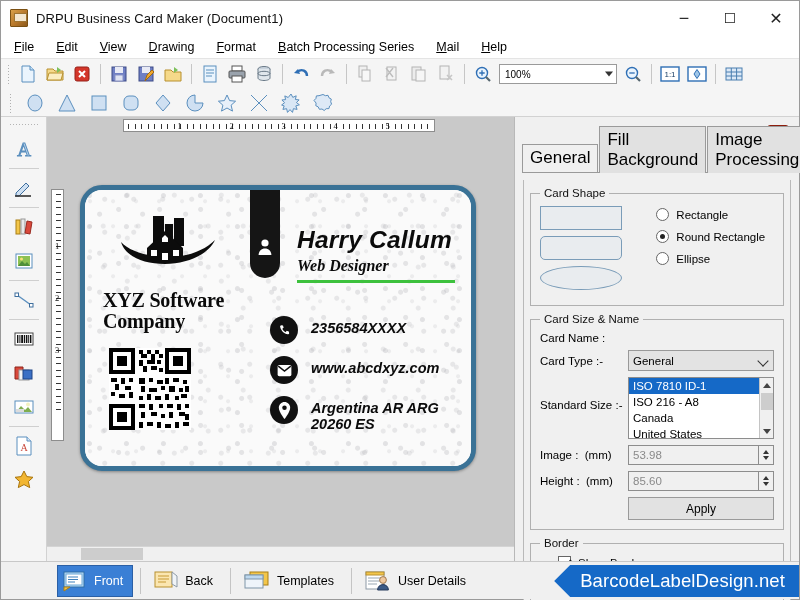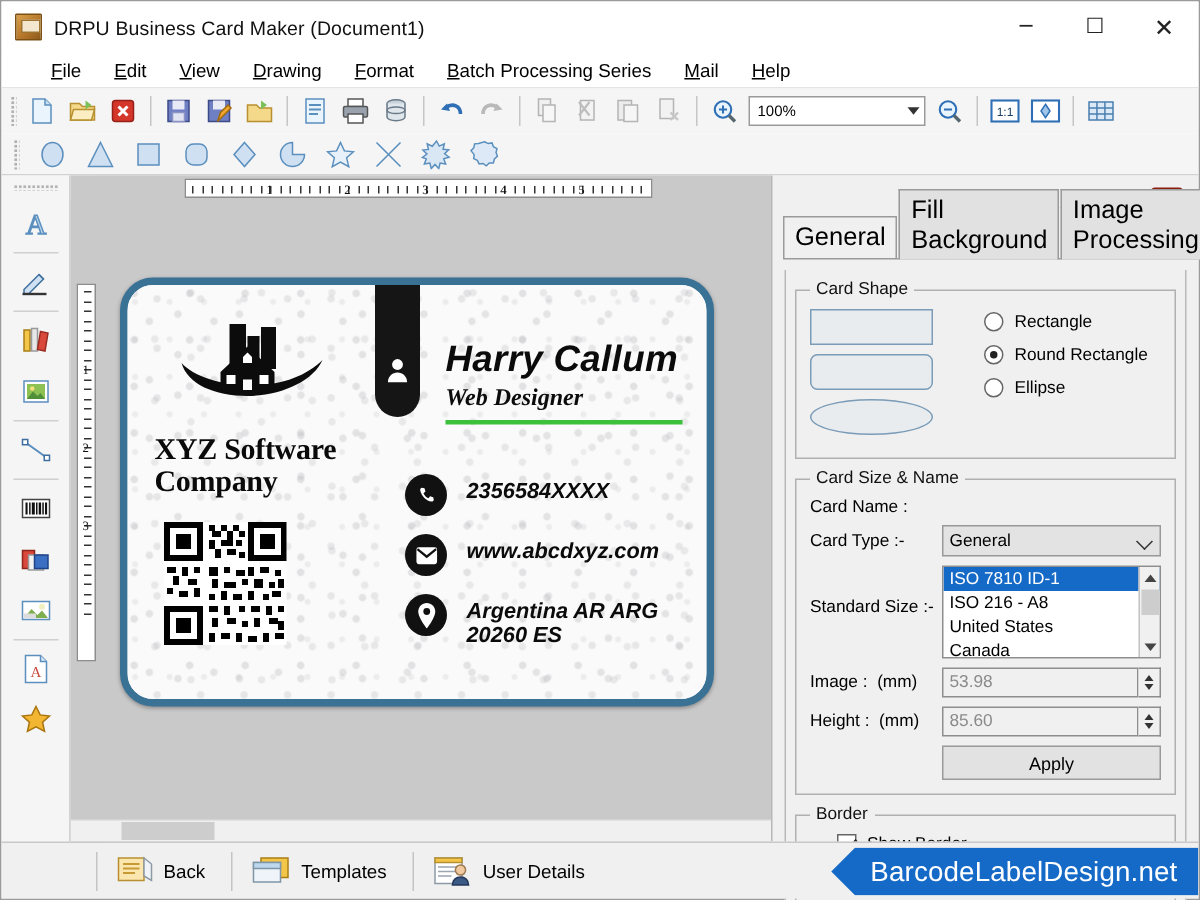--- a/index.html
+++ b/index.html
@@ -24,21 +24,21 @@
                     background:#f4e7d0; border:1px solid #9e7433; }
   .title-text { font-size:13px; color:#111; letter-spacing:0.1px; }
   .win-btns { position:absolute; right:0; top:0; height:34px; display:flex; }
   .win-btn { width:46px; height:34px; display:flex; align-items:center; justify-content:center;
              font-size:14px; color:#222; background:transparent; border:none; cursor:default;
              font-family:"DejaVu Sans", sans-serif; }
   .win-btn.close { font-size:16px; }
 
   
   .menubar { height:24px; background:#ffffff; display:flex; align-items:center;
-             padding-left:22px; border-bottom:1px solid #e4e4e4; }
+             padding-left:2px; border-bottom:1px solid #e4e4e4; }
   .menu-item { padding:3px 11px; font-size:12.5px; color:#000; cursor:default; }
   .menu-item u { text-decoration:underline; }
 
   
   .toolbar { height:30px; background:#f5f5f5; display:flex; align-items:center;
              padding-left:6px; gap:1px; }
   .toolbar2 { height:28px; background:#f5f5f5; display:flex; align-items:center;
               padding-left:8px; gap:6px; border-bottom:1px solid #d2d2d2; }
   .tb-btn { width:26px; height:26px; display:flex; align-items:center; justify-content:center;
             cursor:default; border:1px solid transparent; border-radius:2px; }
@@ -817,22 +817,22 @@
               <span>General</span>
               <span class="chev"></span>
             </span>
           </div>
 
           <div class="frow" style="align-items:flex-start">
             <span class="flbl" style="padding-top:22px">Standard Size :-</span>
             <span class="listbox">
               <span class="lopt sel" style="display:block">ISO 7810 ID-1</span>
               <span class="lopt" style="display:block">ISO 216 - A8</span>
+              <span class="lopt" style="display:block">Canada</span>
               <span class="lopt" style="display:block">United States</span>
-              <span class="lopt" style="display:block">Canada</span>
               <span class="lscroll">
                 <span class="lsb-btn" style="display:flex">
                     <span class="lsb-arr-u"></span>
                   </span>
                 <span class="lsb-thumb"></span>
                 <span class="lsb-btn" style="display:flex;position:absolute;bottom:0;width:14px">
                     <span class="lsb-arr-d"></span>
                   </span>
               </span>
             </span>
@@ -874,20 +874,29 @@
               <span class="chev"></span>
             </span>
           </div>
 
         </fieldset>
       </div>
     </div>
   </div>
 
   <div class="bottombar">
+    <div class="bb-item active">
+      <svg width="26" height="24" viewBox="0 0 26 24">
+        <rect x="2" y="3" width="20" height="15" fill="#bcdcf5" stroke="#2d6ea8"></rect>
+        <rect x="4" y="5" width="16" height="11" fill="#fff" stroke="#6aa7d6"></rect>
+        <path d="M6 8h10M6 10.5h10M6 13h7" stroke="#3f82bd" stroke-width="1.2"></path>
+        <path d="M2 18h6l-6 4z" fill="#f3c64a" stroke="#a97f14"></path>
+      </svg>
+      <span class="bb-lbl">Front</span>
+    </div>
     <div class="bb-sep"></div>
 
     <div class="bb-item">
       <svg width="26" height="24" viewBox="0 0 26 24">
         <rect x="2" y="3" width="17" height="15" fill="#fbe6b0" stroke="#b8902f"></rect>
         <path d="M5 7h11M5 10h11M5 13h8" stroke="#c79a35" stroke-width="1.2"></path>
         <path d="M19 3l5 4v11l-5-3z" fill="#f0f4f8" stroke="#8d9aa6"></path>
       </svg>
       <span class="bb-lbl">Back</span>
     </div>

